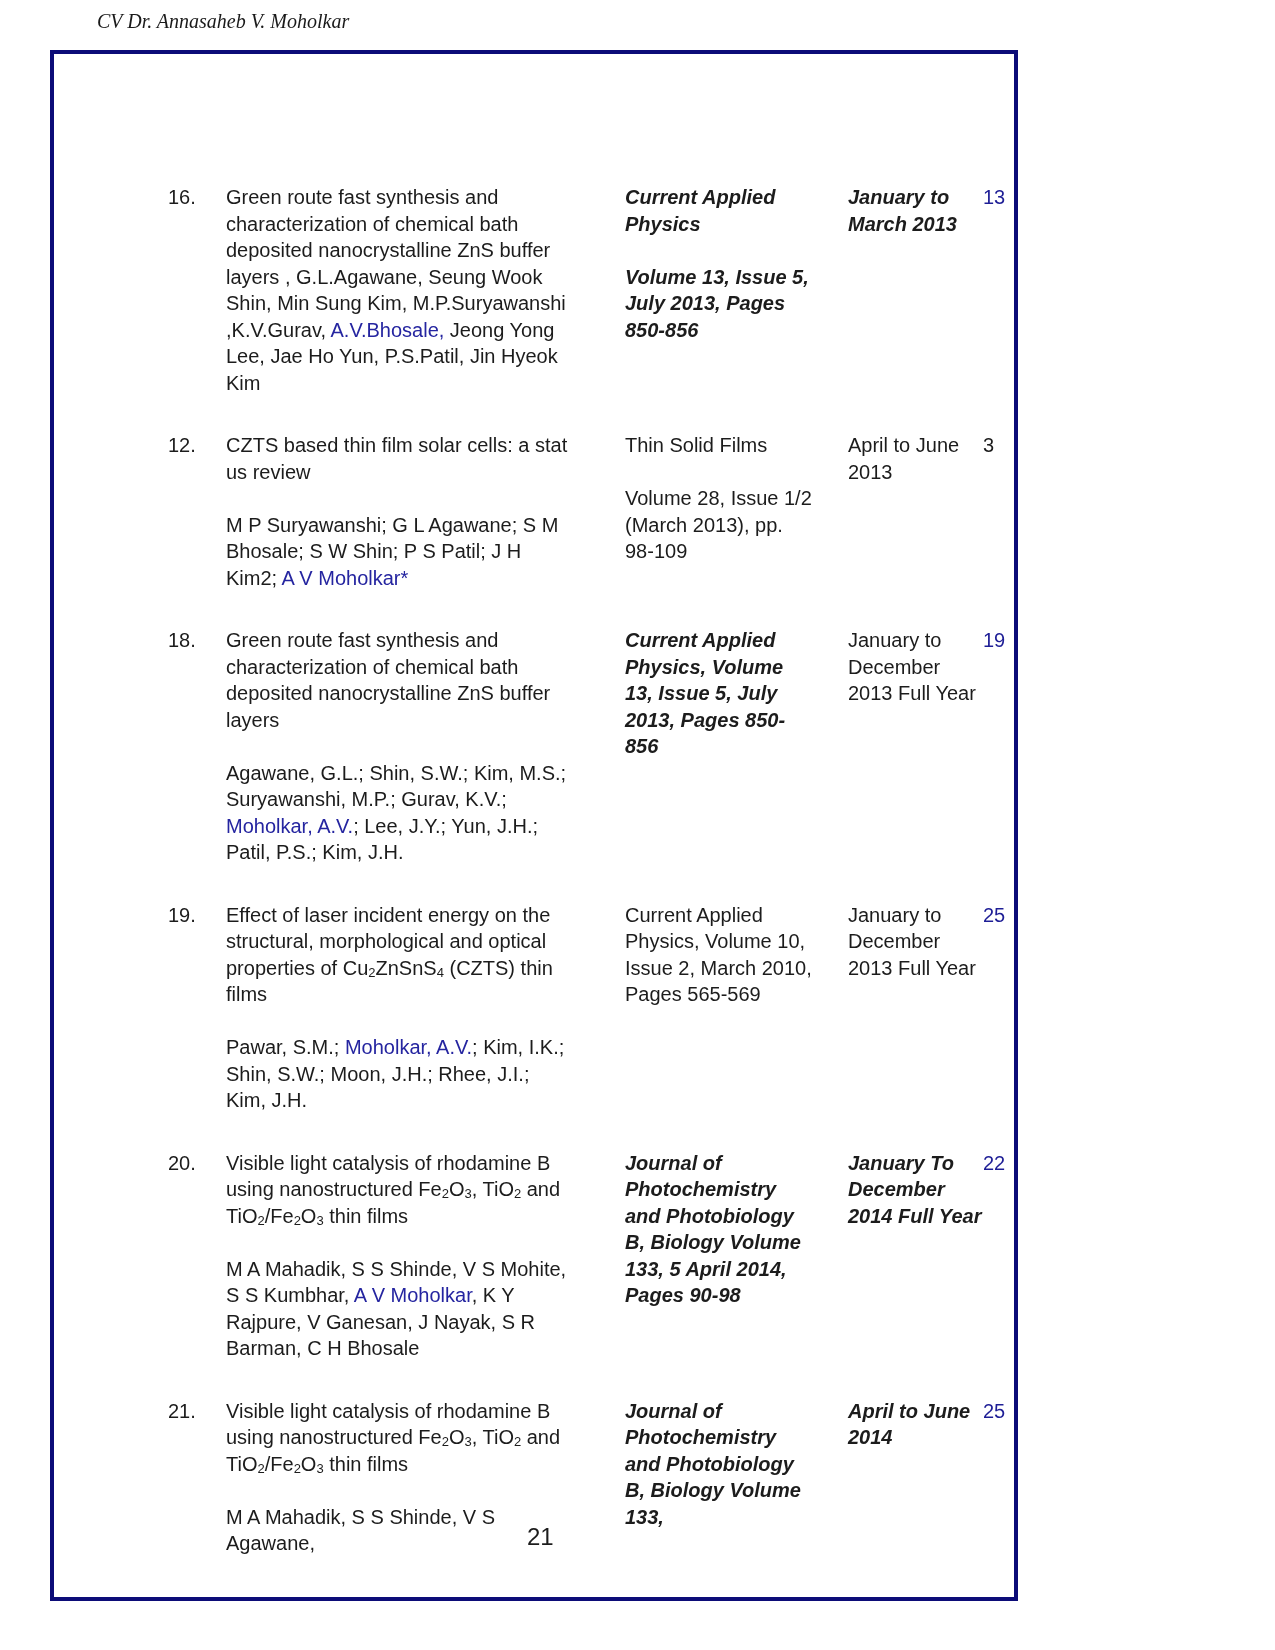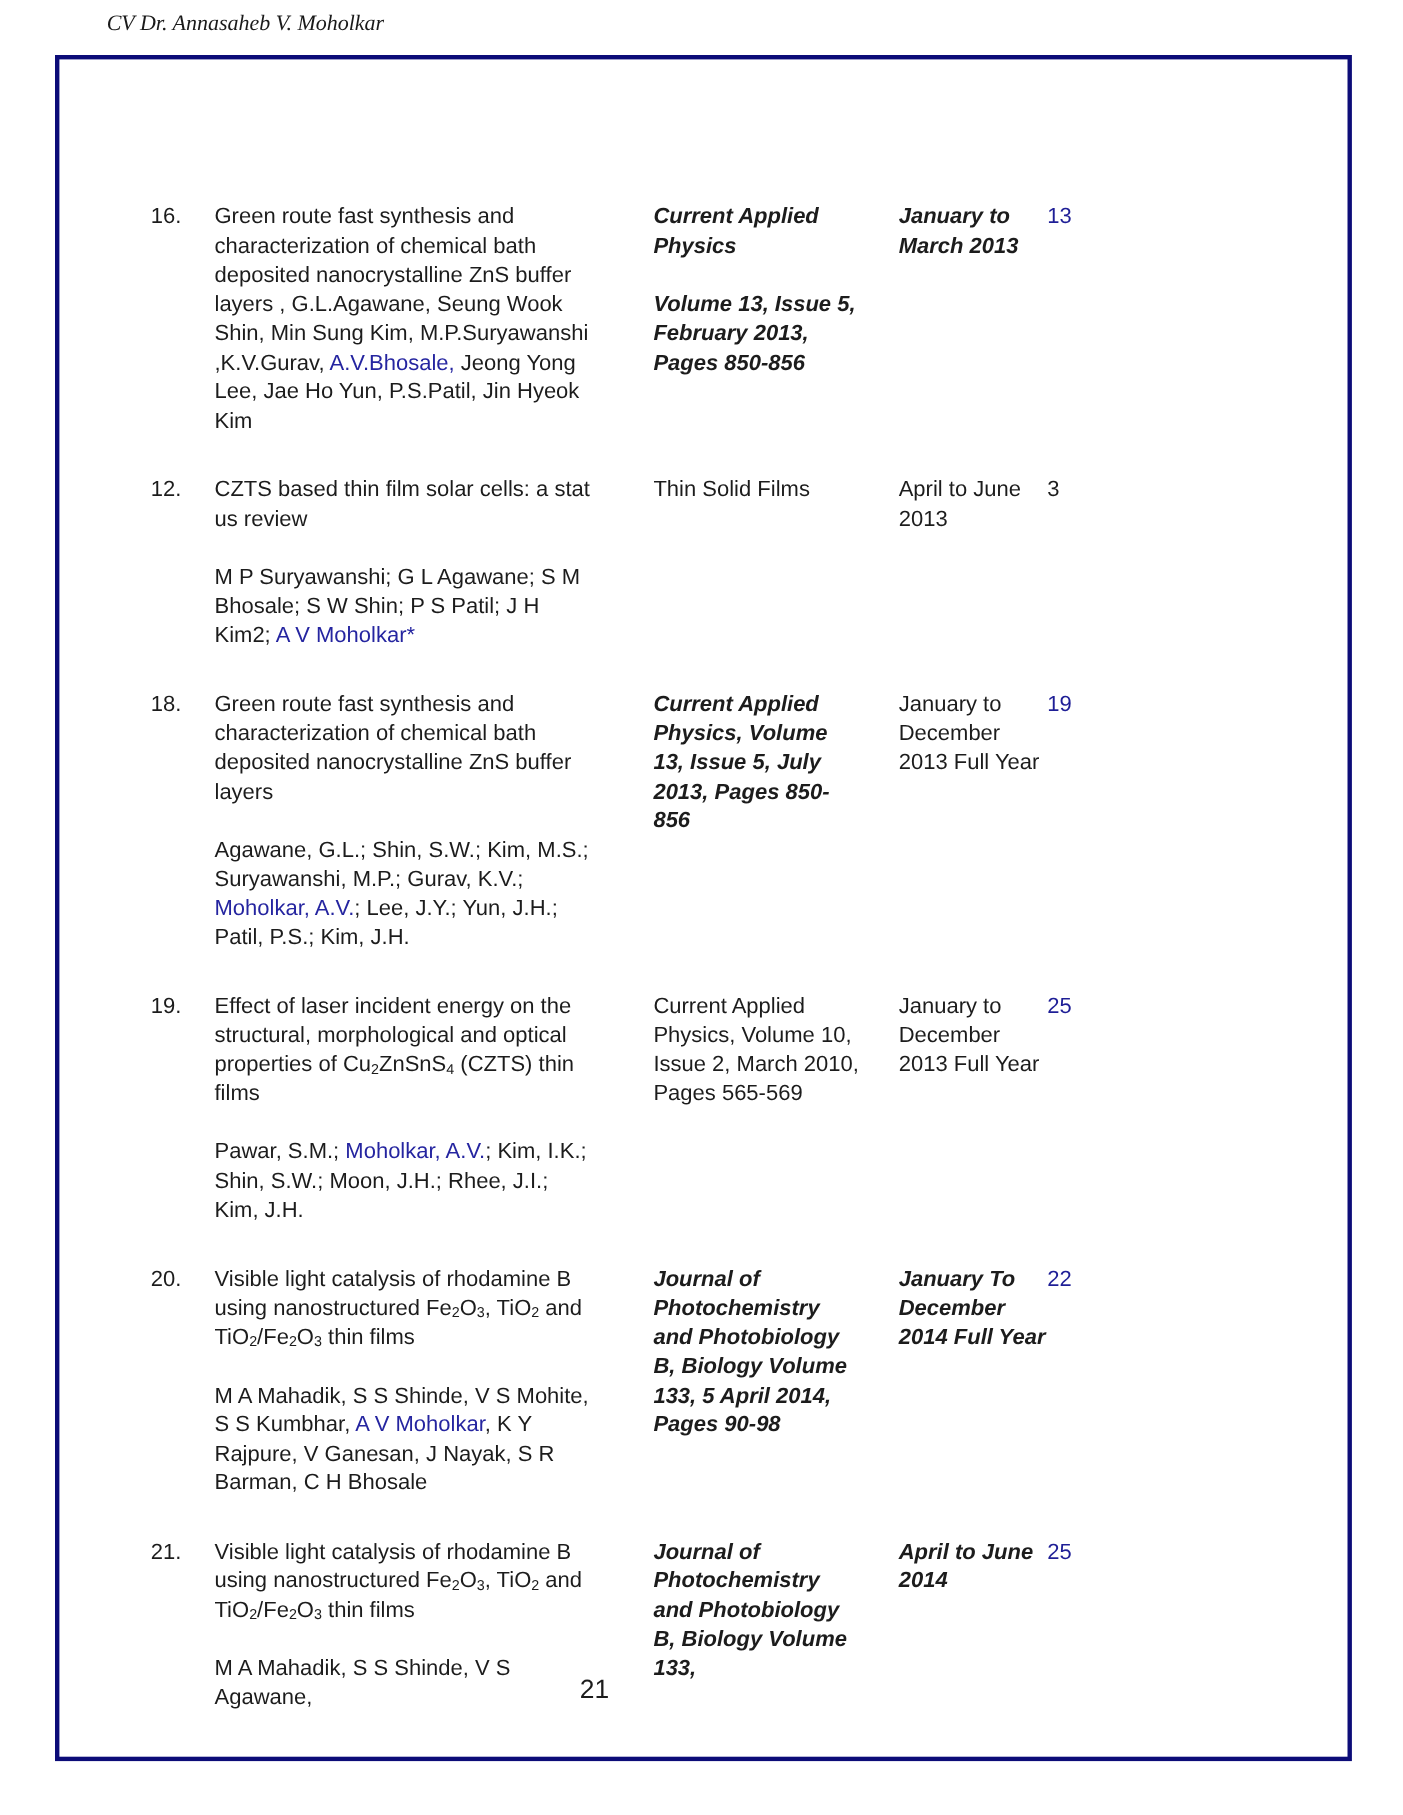--- a/index.html
+++ b/index.html
@@ -14,23 +14,23 @@
     font-family:"Liberation Sans","DejaVu Sans",sans-serif;
     color:var(--ink);font-size:20px;line-height:26.5px;
     -webkit-font-smoothing:antialiased;
   }
   .page-header{
     position:absolute;left:97px;top:6px;
     font-family:"Liberation Serif","DejaVu Serif",serif;
     font-style:italic;font-size:20px;line-height:30px;color:#1a1a1a;
   }
   .frame{
-    position:absolute;left:50px;top:50px;width:1179px;height:1551px;
+    position:absolute;left:50px;top:50px;width:968px;height:1551px;
     border:4px solid var(--navy);box-sizing:border-box;
-    padding:130px 0 0 83px;overflow:hidden;
+    padding:130px 0 0 114px;overflow:hidden;
   }
   .row{
     display:grid;
     grid-template-columns:58px 348px 51px 190px 33px 135px 82px;
     margin-bottom:36px;align-items:start;
   }
   .cell{min-width:0;}
   .num{color:var(--ink);}
   .para + .para{margin-top:26.5px;}
   .italic{font-style:italic;font-weight:bold;}
@@ -51,35 +51,36 @@
 <div class="frame">
   <div id="rows">
       <div class="row">
         <div class="cell num">16.</div>
         <div class="cell title-authors">
           <div class="para"><span>Green route fast synthesis and characterization of chemical bath deposited nanocrystalline ZnS buffer layers , G.L.Agawane, Seung Wook Shin, Min Sung Kim, M.P.Suryawanshi ,K.V.Gurav, </span><span class="blue">A.V.Bhosale,</span><span> Jeong Yong Lee, Jae Ho Yun, P.S.Patil, Jin Hyeok Kim</span></div>
         </div>
         <div class="cell"></div>
         <div class="cell journal italic">
           <div class="para">Current Applied Physics</div>
-          <div class="para">Volume 13, Issue 5, February 2013, Pages 850-856</div>
+          <div class="para">Volume 13, Issue 5, July 2013, Pages 850-856</div>
         </div>
         <div class="cell"></div>
         <div class="cell period italic">January to March 2013</div>
         <div class="cell count">13</div>
       </div>
       <div class="row">
         <div class="cell num">12.</div>
         <div class="cell title-authors">
           <div class="para"><span>CZTS based thin film solar cells: a stat us review</span></div>
           <div class="para"><span>M P Suryawanshi; G L Agawane; S M Bhosale; S W Shin; P S Patil; J H Kim2; </span><span class="blue">A V Moholkar*</span></div>
         </div>
         <div class="cell"></div>
         <div class="cell journal">
           <div class="para">Thin Solid Films</div>
+          <div class="para">Volume 28, Issue 1/2 (March 2013), pp. 98-109</div>
         </div>
         <div class="cell"></div>
         <div class="cell period">April to June 2013</div>
         <div class="cell count black">3</div>
       </div>
       <div class="row">
         <div class="cell num">18.</div>
         <div class="cell title-authors">
           <div class="para"><span>Green route fast synthesis and characterization of chemical bath deposited nanocrystalline ZnS buffer layers</span></div>
           <div class="para"><span>Agawane, G.L.; Shin, S.W.; Kim, M.S.; Suryawanshi, M.P.; Gurav, K.V.; </span><span class="blue">Moholkar, A.V.</span><span>; Lee, J.Y.; Yun, J.H.; Patil, P.S.; Kim, J.H.</span></div>

